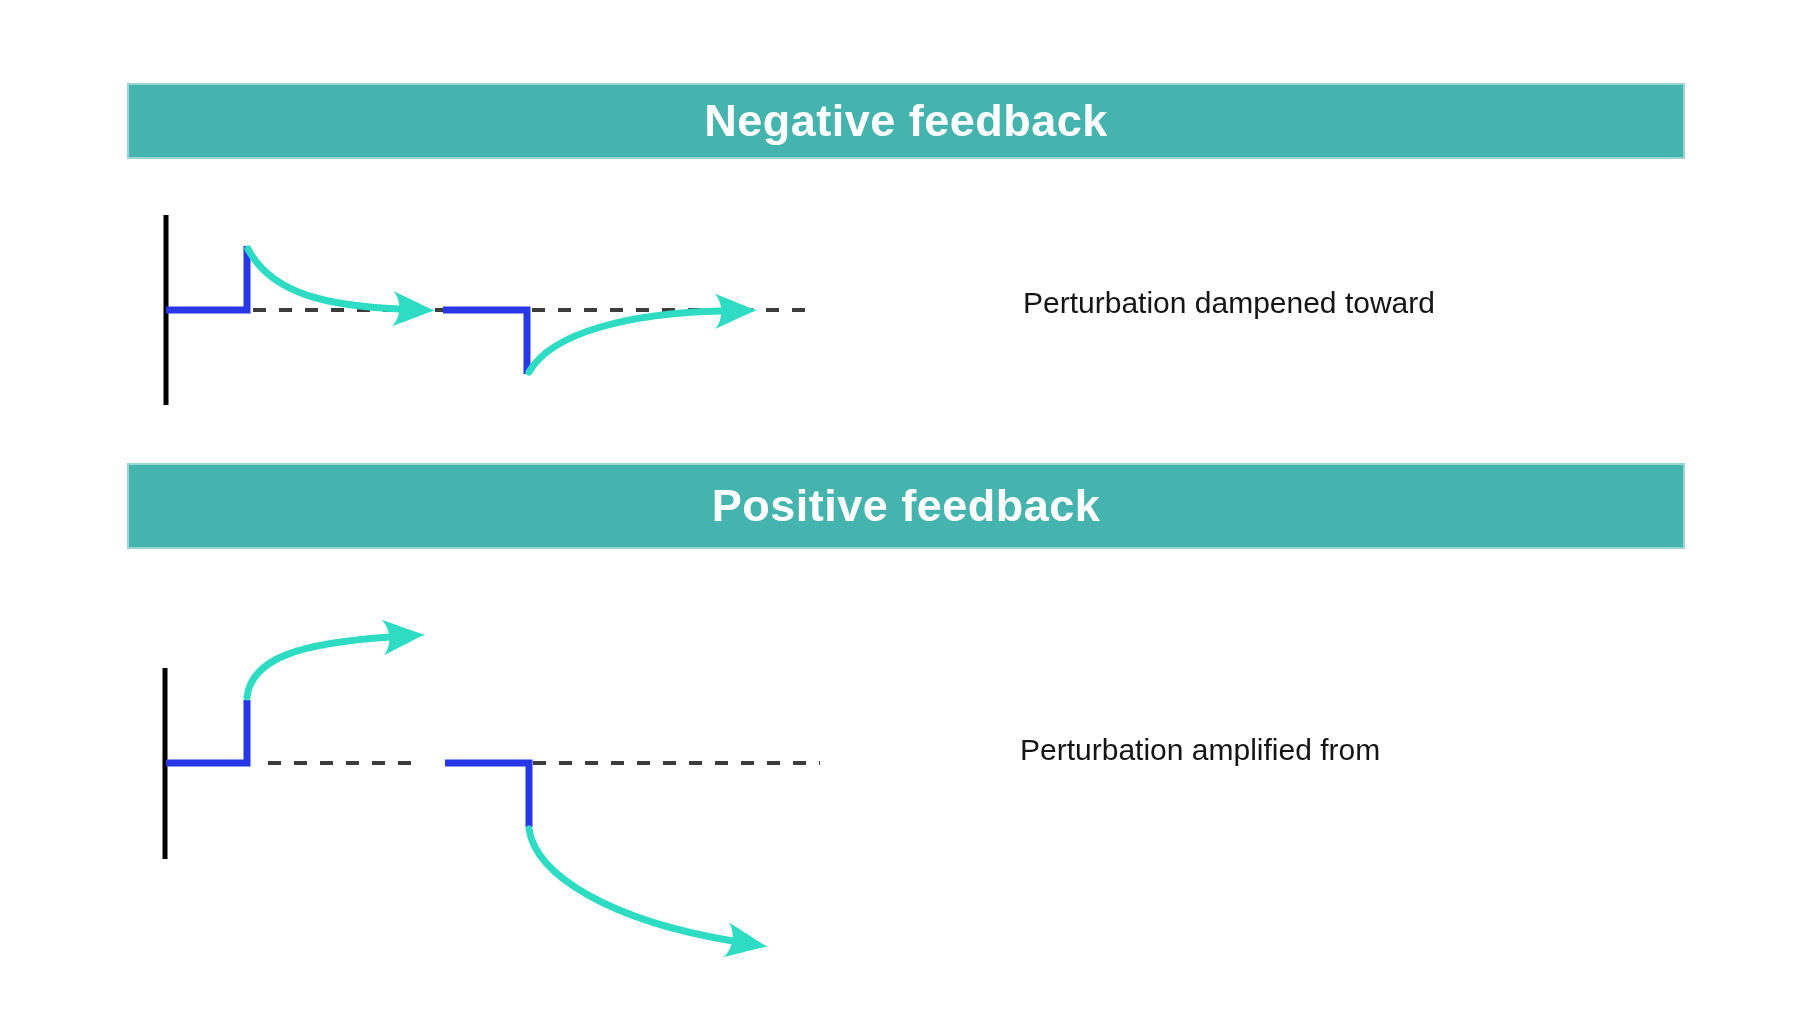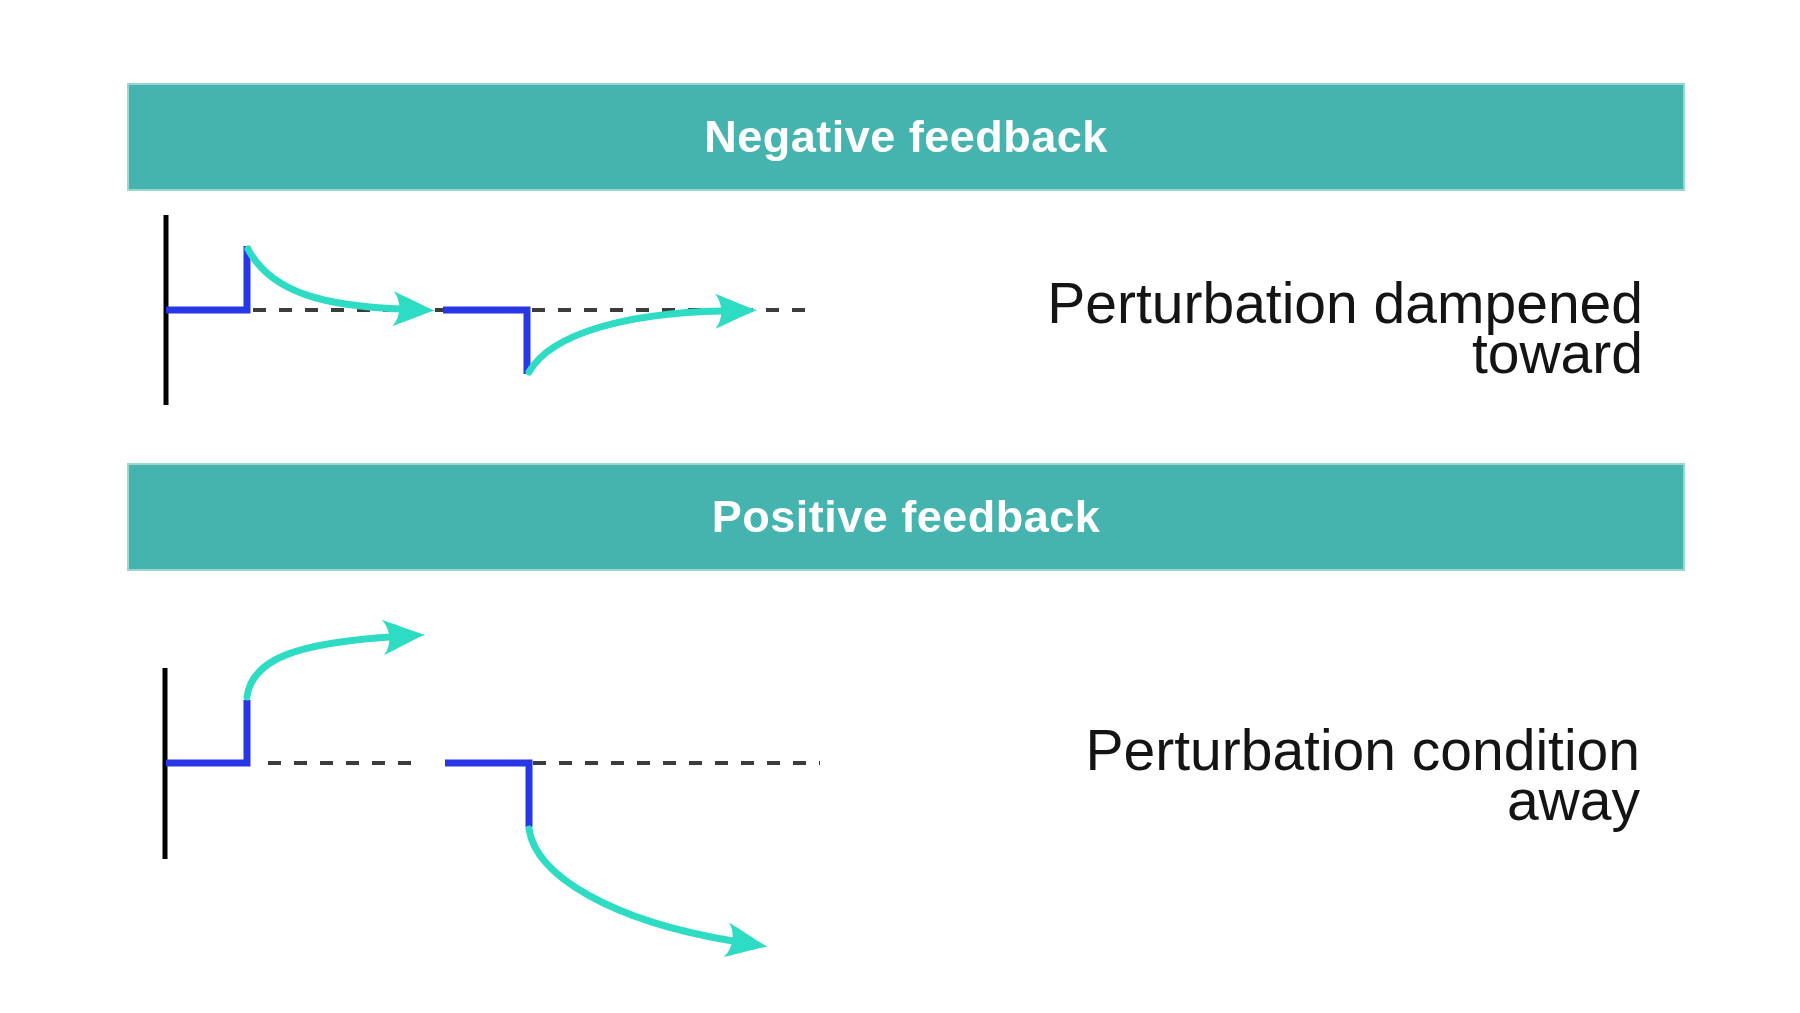--- a/index.html
+++ b/index.html
@@ -1,34 +1,34 @@
 <!DOCTYPE html>
 <html style="--header-bg: #45B4AF; --header-text: #FFFFFF; --curve: #2EDCC3; --step: #2837E6; --dash: #3C3C3C; --axis: #000000; --text: #141414; --background: #FFFFFF;"><head>
 <meta charset="utf-8">
 <style>
   html,body{margin:0;padding:0;background:#ffffff;}
   .stage{
     position:relative;width:1800px;height:1013px;background:#ffffff;
     overflow:hidden;font-family:"Liberation Sans",sans-serif;
   }
   .band{
-    position:absolute;left:127px;width:1558px;height:108px;
+    position:absolute;left:127px;width:1558px;height:76px;
     background:var(--header-bg,#45B4AF);
     border:2px solid rgba(255,255,255,0.45);box-sizing:border-box;
     display:flex;align-items:center;justify-content:center;
   }
   .band.neg{top:83px;}
-  .band.pos{top:463px;height:108px;text-align:center;}
+  .band.pos{top:463px;height:86px;text-align:center;}
   .band-title{
     color:var(--header-text,#ffffff);font-size:45px;font-weight:bold;
     letter-spacing:0.5px;
   }
   .caption{
-    position:absolute;width:620px;text-align:right;
-    color:var(--text,#141414);font-size:57px;line-height:50px;
+    position:absolute;width:620px;text-align:left;
+    color:var(--text,#141414);font-size:30px;line-height:50px;
   }
   .caption.neg{left:1023px;top:278px;}
   .caption.pos{left:1020px;top:725px;}
   svg.overlay{position:absolute;left:0;top:0;}
   .axis{stroke:var(--axis,#000000);stroke-width:5;fill:none;}
   .step{stroke:var(--step,#2837E6);stroke-width:7;fill:none;stroke-linejoin:miter;}
   .dash{stroke:var(--dash,#3C3C3C);stroke-width:4;fill:none;stroke-dasharray:13 13;}
   .curve{stroke:var(--curve,#2EDCC3);stroke-width:7;fill:none;stroke-linecap:round;}
   .arrowhead{fill:var(--curve,#2EDCC3);}
 </style>
@@ -43,21 +43,21 @@
 
   <div class="band pos">
     <span class="band-title">Positive feedback</span>
   </div>
 
   <div class="caption neg">
     <div>Perturbation dampened toward</div>
   </div>
 
   <div class="caption pos">
-    <div>Perturbation condition away</div>
+    <div>Perturbation amplified from</div>
   </div>
 
   <svg class="overlay" width="1800" height="1013" viewBox="0 0 1800 1013" aria-hidden="true">
     <defs>
       <marker id="arrow" viewBox="0 0 12 10" refX="2" refY="5" markerWidth="6" markerHeight="5.5" markerUnits="strokeWidth" orient="auto">
         <path class="arrowhead" d="M0,0 C5,2 9,4 12,5 C9,6 5,8 0,10 C2.4,7.3 2.4,2.7 0,0 Z"></path>
       </marker>
     </defs>
 
     <g>

